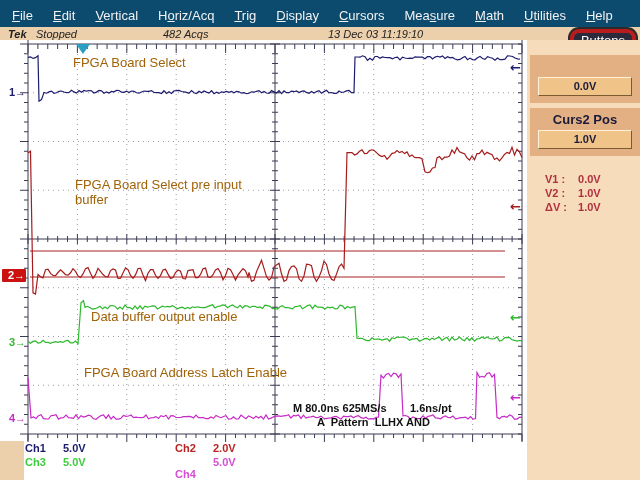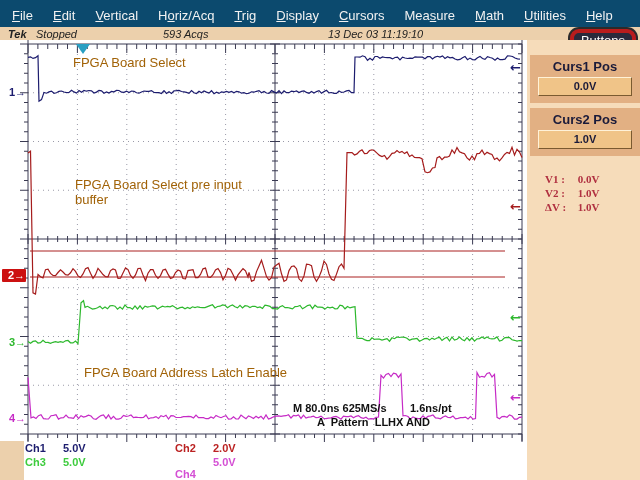--- a/index.html
+++ b/index.html
@@ -36,21 +36,21 @@
   .tb1{left:293px;top:402px;color:#111;}
   .tbres{left:410px;top:402px;color:#111;}
   .tb2{left:293px;top:416px;color:#111;margin-left:24px;}
   
   #side-panel{position:absolute;left:527px;top:40px;width:113px;height:440px;background:#f6dcba;}
   .ctrl-block{position:absolute;left:3px;width:110px;height:48px;background:#e2b083;}
   .ctrl-title{text-align:center;font-size:13px;font-weight:bold;color:#1a1a3a;padding-top:4px;}
   .ctrl-value{position:absolute;left:8px;top:22px;width:92px;height:17px;background:#f0c488;
               border:1px solid #7a5a30;border-top-color:#fff2d8;border-left-color:#fff2d8;
               text-align:center;font-size:11px;font-weight:bold;color:#1a1a3a;line-height:17px;}
-  .curs-readout{position:absolute;left:18px;top:132px;font-size:11px;font-weight:bold;color:#b03040;line-height:14px;font-family:Liberation Serif, serif;}
+  .curs-readout{position:absolute;left:18px;top:132px;font-size:11px;font-weight:bold;color:#b03040;line-height:14px;}
   .curs-row span{display:inline-block;}
   .curs-name{width:30px;}
 </style>
 </head>
 <body>
 
 <div id="app">
 
   <div class="menubar">
       <span class="menu-item"><u>F</u>ile</span>
@@ -62,21 +62,21 @@
       <span class="menu-item"><u>C</u>ursors</span>
       <span class="menu-item">Mea<u>s</u>ure</span>
       <span class="menu-item"><u>M</u>ath</span>
       <span class="menu-item"><u>U</u>tilities</span>
       <span class="menu-item"><u>H</u>elp</span>
     </div>
 
   <div class="statusbar">
     <span class="st-brand">Tek</span>
     <span class="st-state">Stopped</span>
-    <span class="st-acqs">593 Acqs</span>
+    <span class="st-acqs">482 Acqs</span>
     <span class="st-date">13 Dec 03 11:19:10</span>
   </div>
   <div class="buttons-btn" style="top:29px;">Buttons</div>
 
   <div id="scope-screen">
     <svg id="wavesvg" width="527" height="440" viewBox="0 40 527 440">
         <g>
           <line x1="28" y1="92.75" x2="522" y2="92.75" stroke="#9a9aa8" stroke-width="1" stroke-dasharray="1 4"></line>
           <line x1="28" y1="141.5" x2="522" y2="141.5" stroke="#9a9aa8" stroke-width="1" stroke-dasharray="1 4"></line>
           <line x1="28" y1="190.25" x2="522" y2="190.25" stroke="#9a9aa8" stroke-width="1" stroke-dasharray="1 4"></line>
@@ -389,40 +389,42 @@
       </svg>
     <div class="trig-tri" id="trigtri" style="left: 76px; top: 4px; border-top-color: rgb(42, 159, 194);"></div>
     <div class="corner-patch"></div>
   <div class="annot" style="left: 73px; top: 15px;">
         <div>FPGA Board Select</div>
       </div>
       <div class="annot" style="left: 75px; top: 137px;">
         <div>FPGA Board Select pre input</div>
         <div>buffer</div>
       </div>
+      <div class="annot" style="left: 91px; top: 269px;">
+        <div>Data buffer output enable</div>
+      </div>
       <div class="annot" style="left: 84px; top: 325px; text-align: center;">
         <div>FPGA Board Address Latch Enable</div>
       </div>
       <div class="lmarker" style="top: 46px; color: rgb(28, 28, 110);">1→</div>
       <div class="readout" style="left: 25px; top: 402px; color: rgb(28, 28, 110);">Ch1</div>
       <div class="readout" style="left: 63px; top: 402px; color: rgb(28, 28, 110);">5.0V</div>
       <div class="lmarker sel" style="top: 229px; background: rgb(204, 17, 17);">2→</div>
       <div class="readout" style="left: 175px; top: 402px; color: rgb(187, 34, 34);">Ch2</div>
       <div class="readout" style="left: 213px; top: 402px; color: rgb(187, 34, 34);">2.0V</div>
       <div class="lmarker" style="top: 296px; color: rgb(45, 184, 45);">3→</div>
       <div class="readout" style="left: 25px; top: 416px; color: rgb(62, 204, 62);">Ch3</div>
       <div class="readout" style="left: 63px; top: 416px; color: rgb(62, 204, 62);">5.0V</div>
       <div class="lmarker" style="top: 372px; color: rgb(198, 43, 198);">4→</div>
       <div class="readout" style="left: 175px; top: 428px; color: rgb(212, 79, 212);">Ch4</div>
       <div class="readout" style="left: 213px; top: 416px; color: rgb(212, 79, 212);">5.0V</div>
     </div>
 
   <div id="side-panel">
     <div class="ctrl-block" style="top:15px;">
-      <div class="ctrl-title">Curs1 Pos</div>
       <div class="ctrl-value">0.0V</div>
     </div>
     <div class="ctrl-block" style="top:68px;">
       <div class="ctrl-title">Curs2 Pos</div>
       <div class="ctrl-value">1.0V</div>
     </div>
     <div class="curs-readout">
       <div class="curs-row">
         <span class="curs-name">V1 :</span>
         <span>0.0V</span>

